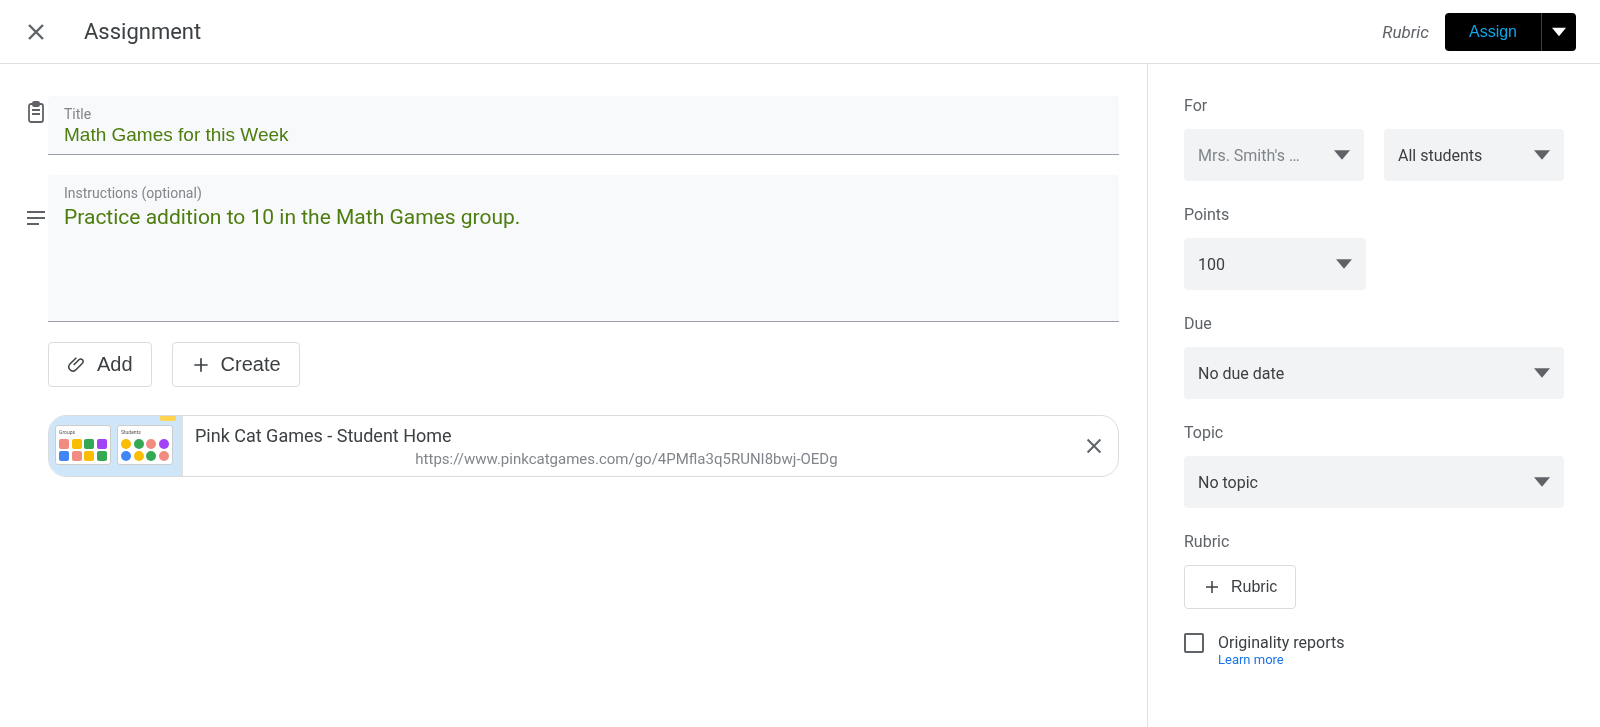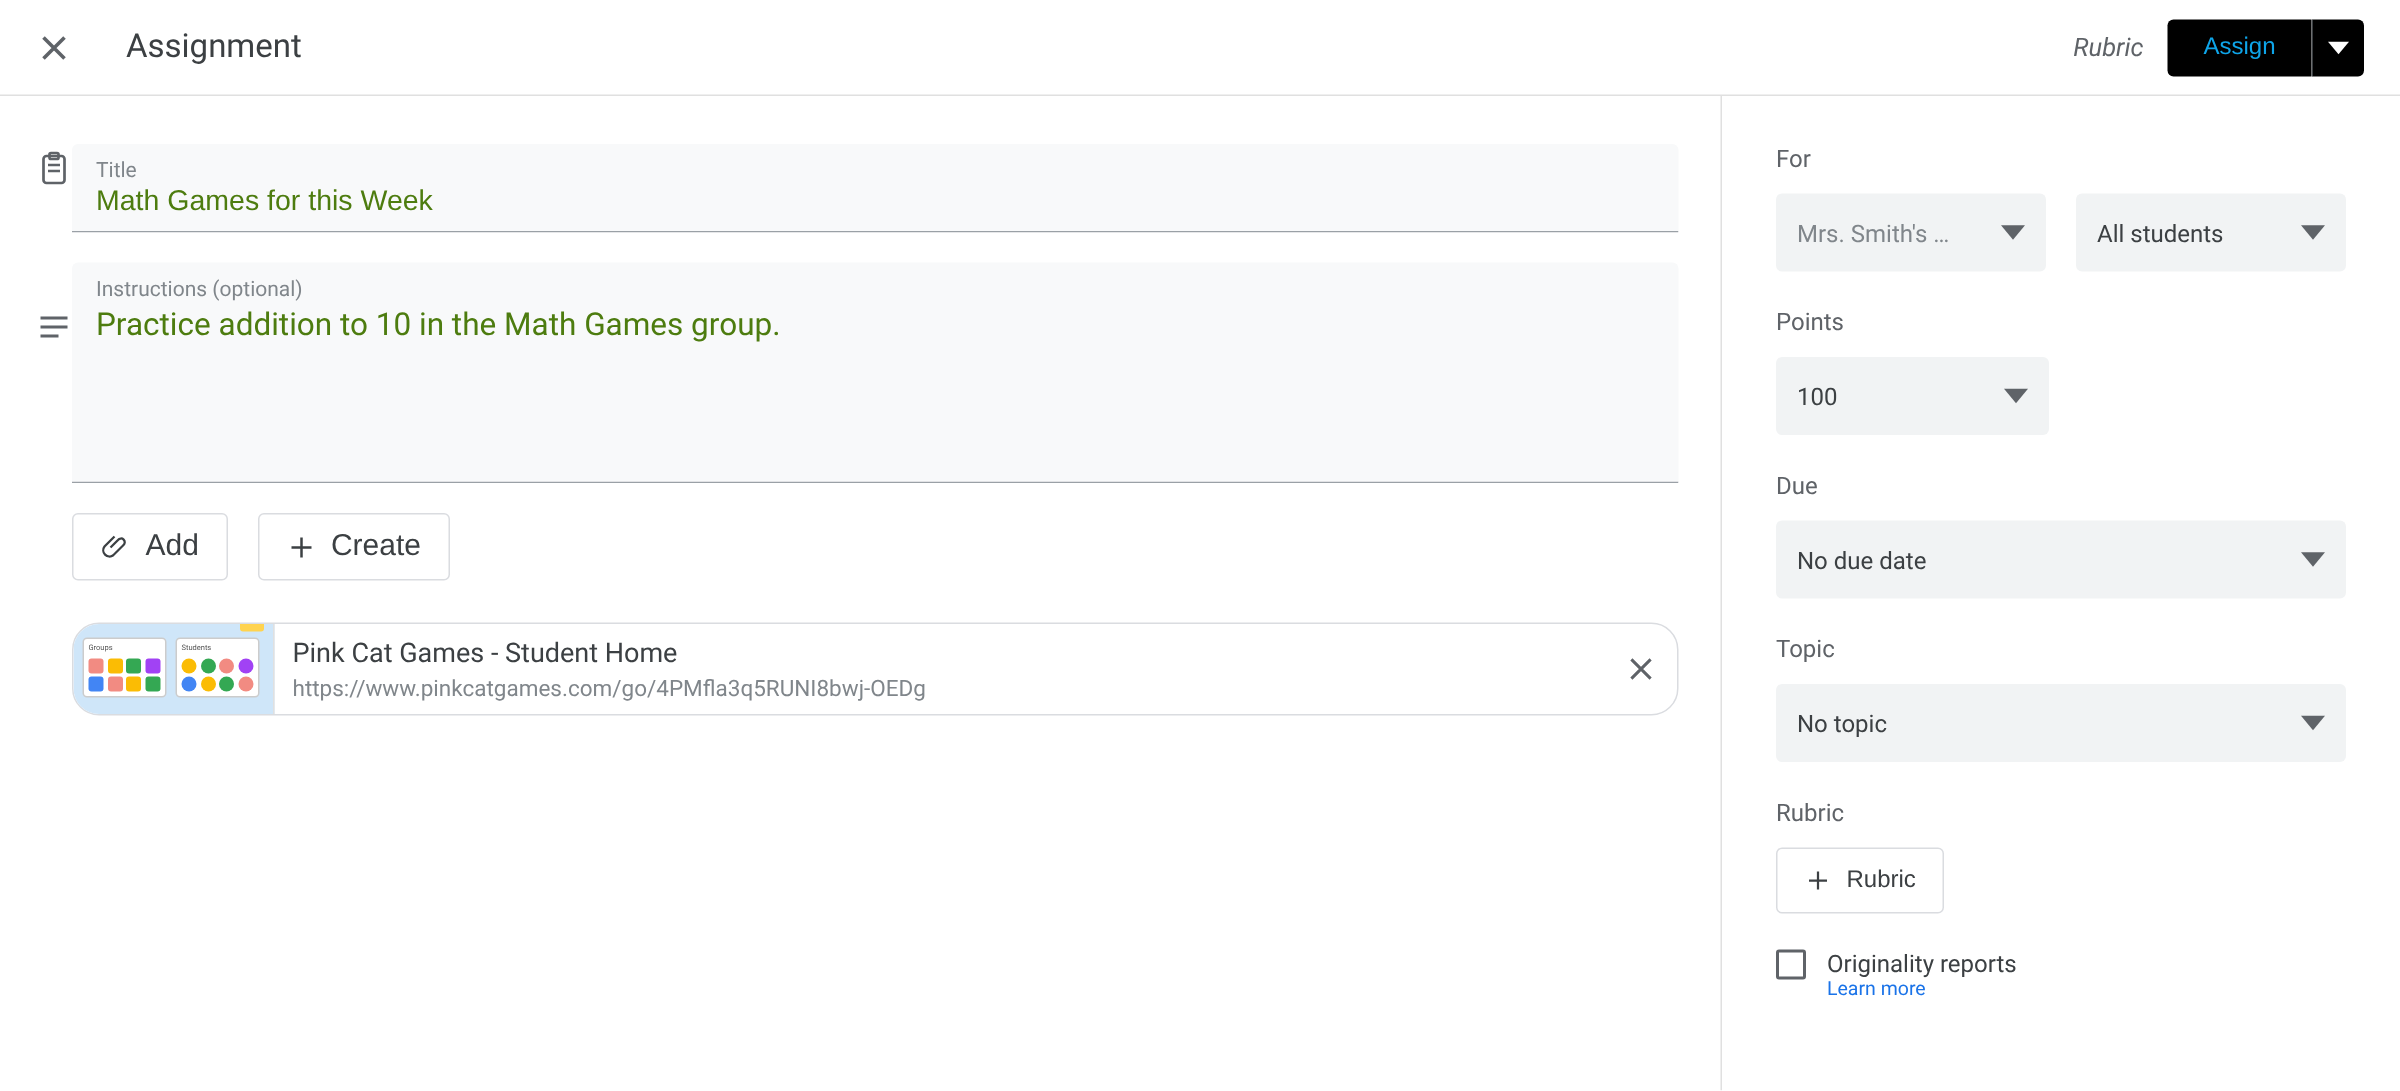--- a/index.html
+++ b/index.html
@@ -30,21 +30,21 @@
     .thumb-sun { position: absolute; top: 2px; right: 6px; width: 16px; height: 16px; background: #ffd34f; border-radius: 50% 50% 2px 2px; }
     .thumb-c { position: absolute; background: #fff; border: 1px solid #ccc; border-radius: 3px; padding: 3px; }
     .thumb-c1 { top: 22px; left: 6px; width: 56px; height: 40px; }
     .thumb-c2 { top: 22px; left: 68px; width: 56px; height: 40px; }
     .thumb-cl { font-size: 5px; color: #555; }
     .thumb-grid { display: grid; grid-template-columns: repeat(4, 1fr); gap: 2px; margin-top: 4px; }
     .thumb-dot { width: 10px; height: 10px; border-radius: 2px; }
     .grass { position: absolute; bottom: 0; left: 0; right: 0; height: 10px; background: repeating-linear-gradient(90deg, #5caf4a 0 2px, #7bc764 2px 4px); }
     .attach-info { flex: 1; padding: 0 12px; }
     .attach-title { font-size: 18px; color: #3c4043; margin-bottom: 4px; }
-    .attach-url { font-size: 15px; color: #80868b; }
+    .attach-url { font-size: 15px; color: #80868b; text-align: center; }
     .remove-x { width: 48px; display: flex; align-items: center; justify-content: center; cursor: pointer; color: #5f6368; }
     .remove-x svg { width: 22px; height: 22px; }
 
     .side { width: 452px; padding: 32px 36px 0 36px; overflow-y: auto; }
     .side-lbl { font-size: 16px; color: #5f6368; margin-bottom: 14px; }
     .side-row { display: flex; gap: 20px; margin-bottom: 24px; }
     .sel { background: #f1f3f4; border: none; border-radius: 4px; padding: 0 14px; height: 52px; display: flex; align-items: center; justify-content: space-between; cursor: pointer; font-size: 16px; color: #3c4043; }
     .sel.w1 { width: 182px; color: #80868b; }
     .sel.w2 { width: 182px; }
     .sel.wp { width: 182px; }

